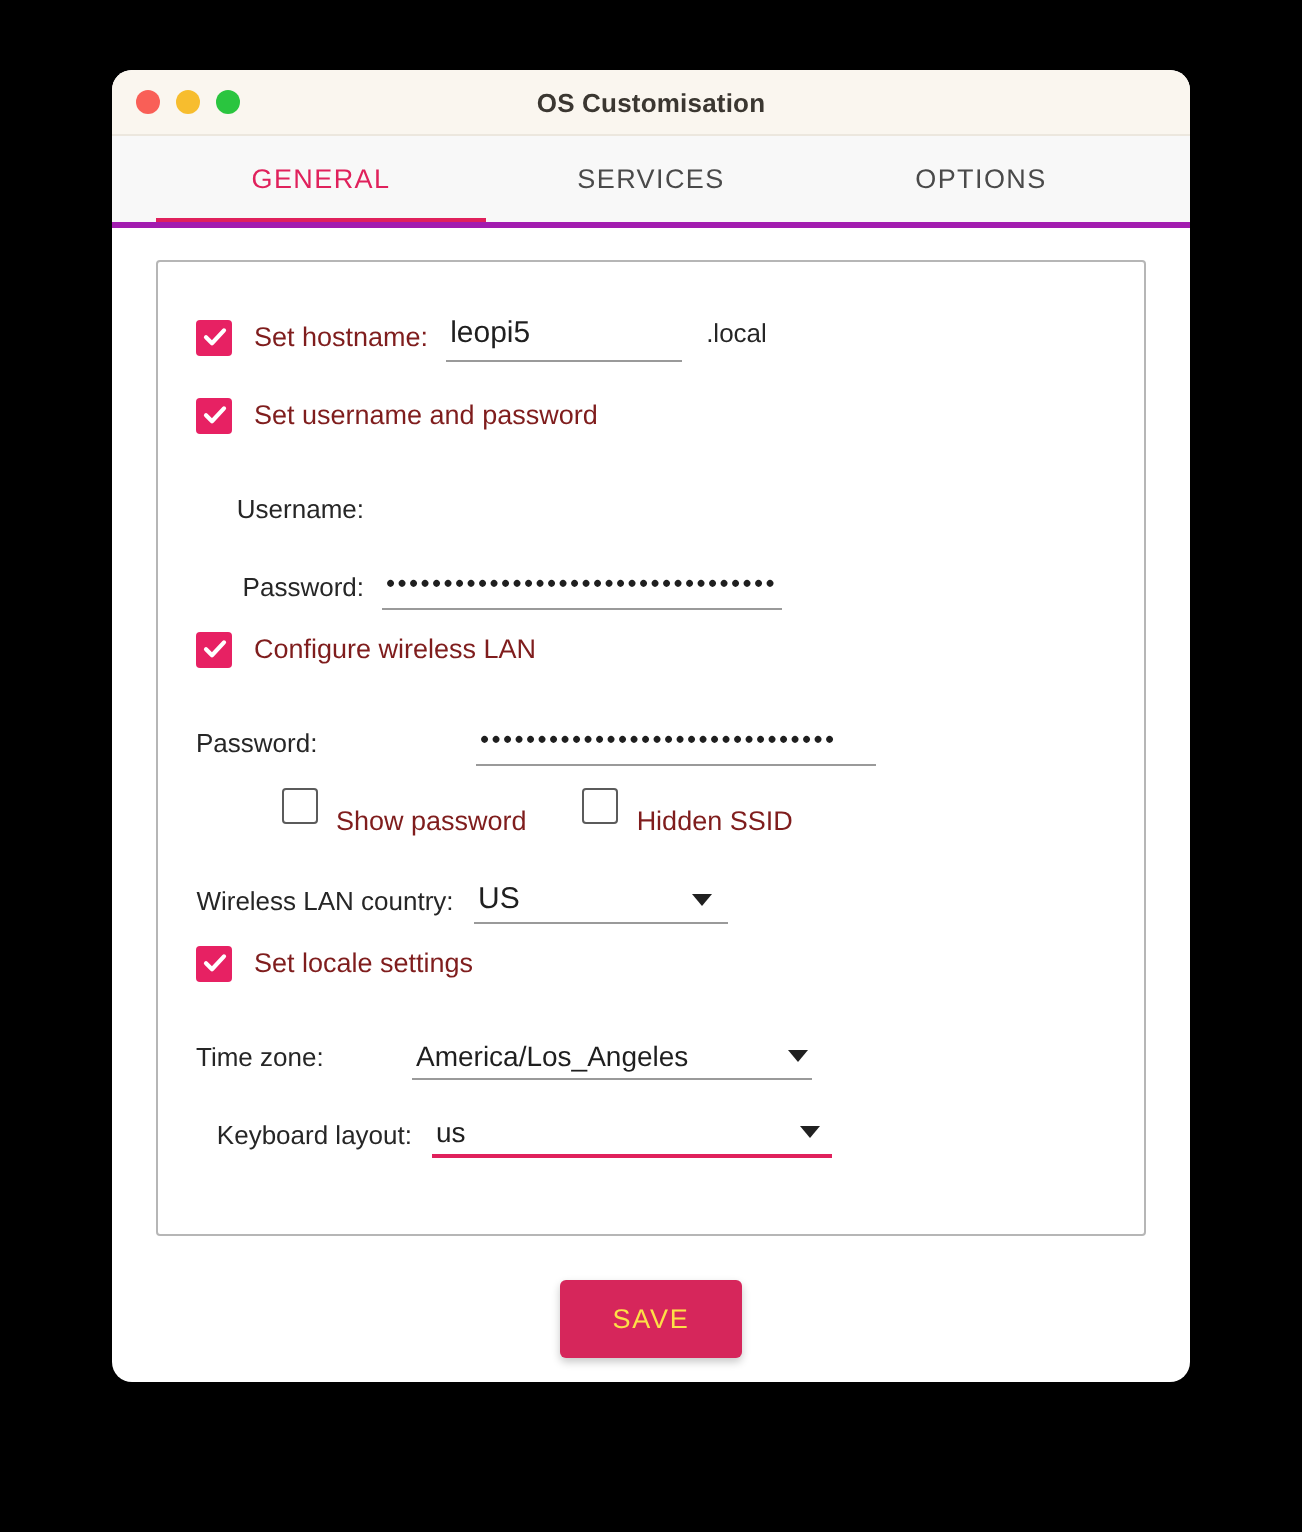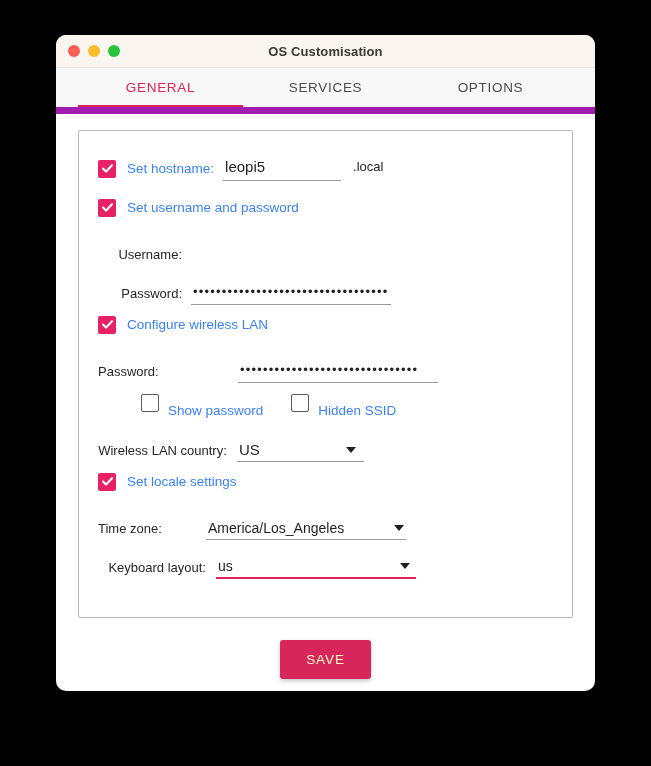--- a/index.html
+++ b/index.html
@@ -61,21 +61,21 @@
     color: #3b3731;
     letter-spacing: 0.1px;
     pointer-events: none;
   }
 
   
   .tabbar {
     display: flex;
     height: 46px;
     background: #f8f8f8;
-    border-bottom: 7px solid #a21caf;
+    border-bottom: 3px solid #a21caf;
     padding: 0 22px;
   }
   .tab {
     flex: 1;
     display: flex;
     align-items: center;
     justify-content: center;
     font-size: 13.5px;
     color: #4a4a4a;
     letter-spacing: 0.7px;
@@ -119,21 +119,21 @@
     justify-content: center;
     cursor: pointer;
   }
   .cb.on  { background: #e72163; }
   .cb.off { background: #ffffff; border: 1.6px solid #5b5b5b; }
   .cb .tick { display: block; }
   .cb.off .tick { visibility: hidden; }
 
   .cb-label {
     font-size: 13.5px;
-    color: #3b82f6;
+    color: #7f1d1d;
     margin-left: 11px;
     cursor: pointer;
     user-select: none;
   }
 
   
   .field-row {
     display: flex;
     align-items: flex-end;
     padding-left: 19px;
@@ -212,21 +212,21 @@
   .gap { width: 28px; }
 
   
   .save-wrap {
     display: flex;
     justify-content: center;
     margin-top: 22px;
   }
   .save-btn {
     background: #d6265b;
-    color: #fef9c3;
+    color: #fde047;
     border: none;
     border-radius: 3px;
     font-family: "Liberation Sans", sans-serif;
     font-size: 13.5px;
     letter-spacing: 0.9px;
     padding: 12px 26px;
     cursor: pointer;
     box-shadow: 0 2px 4px rgba(0,0,0,0.22);
   }
 </style>

